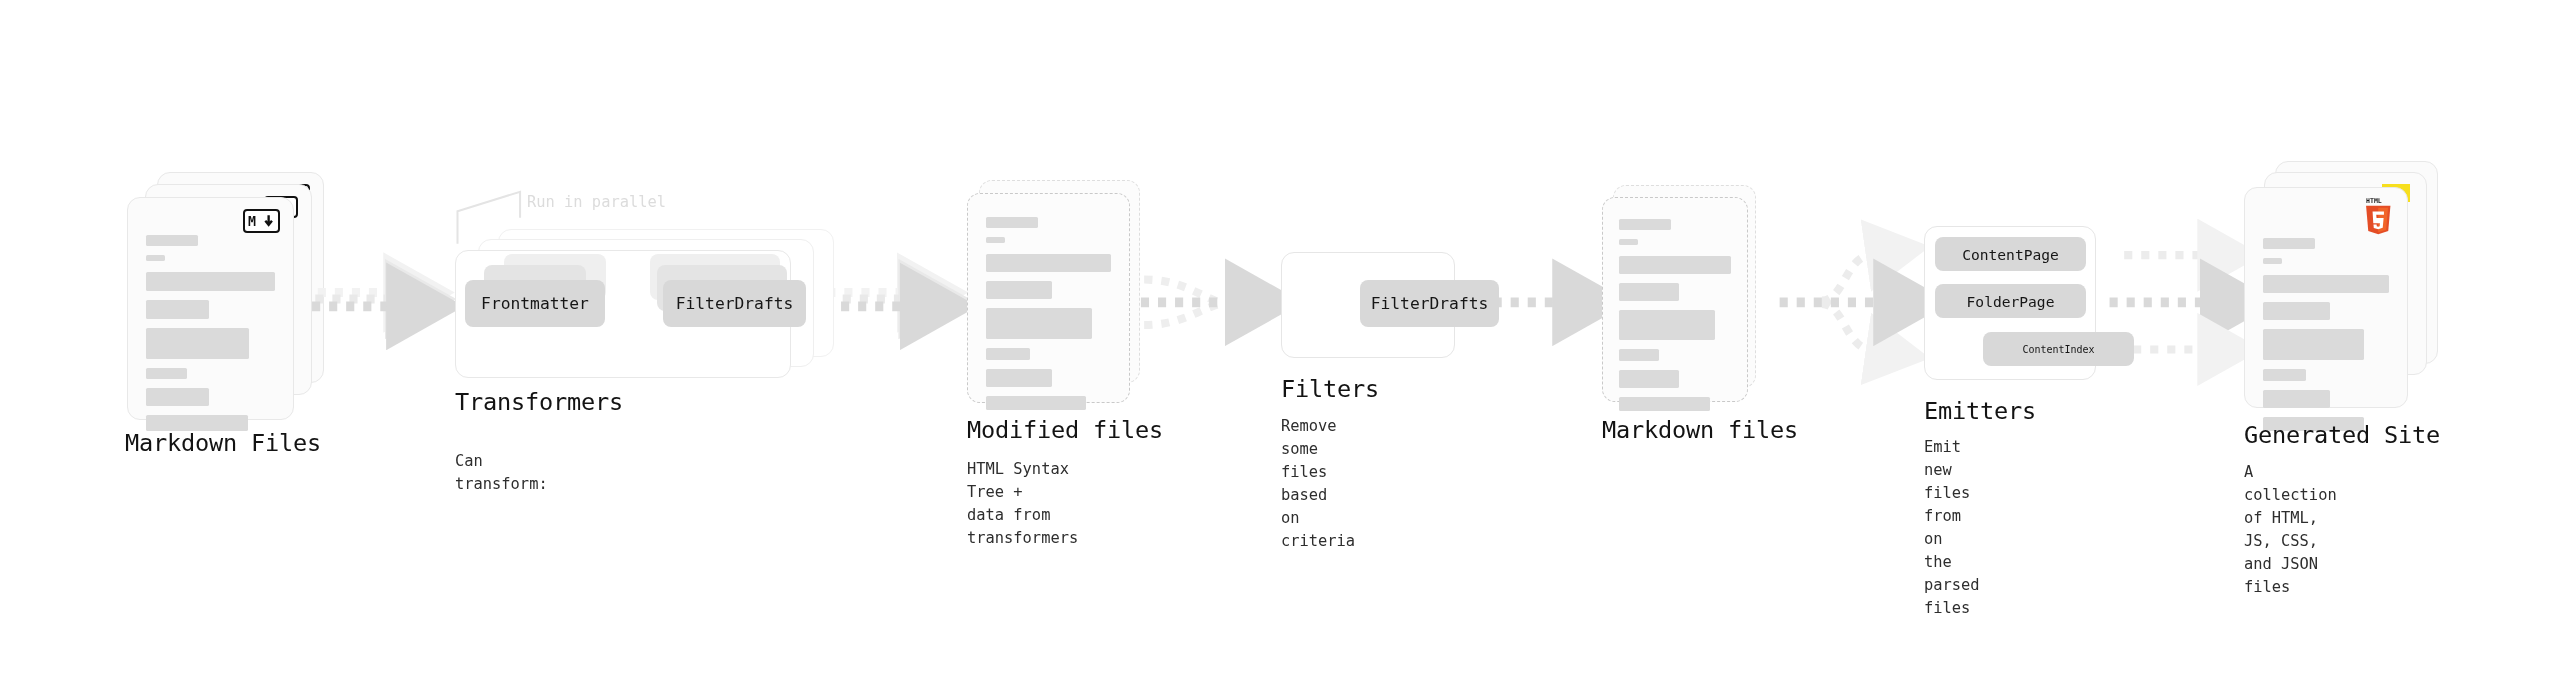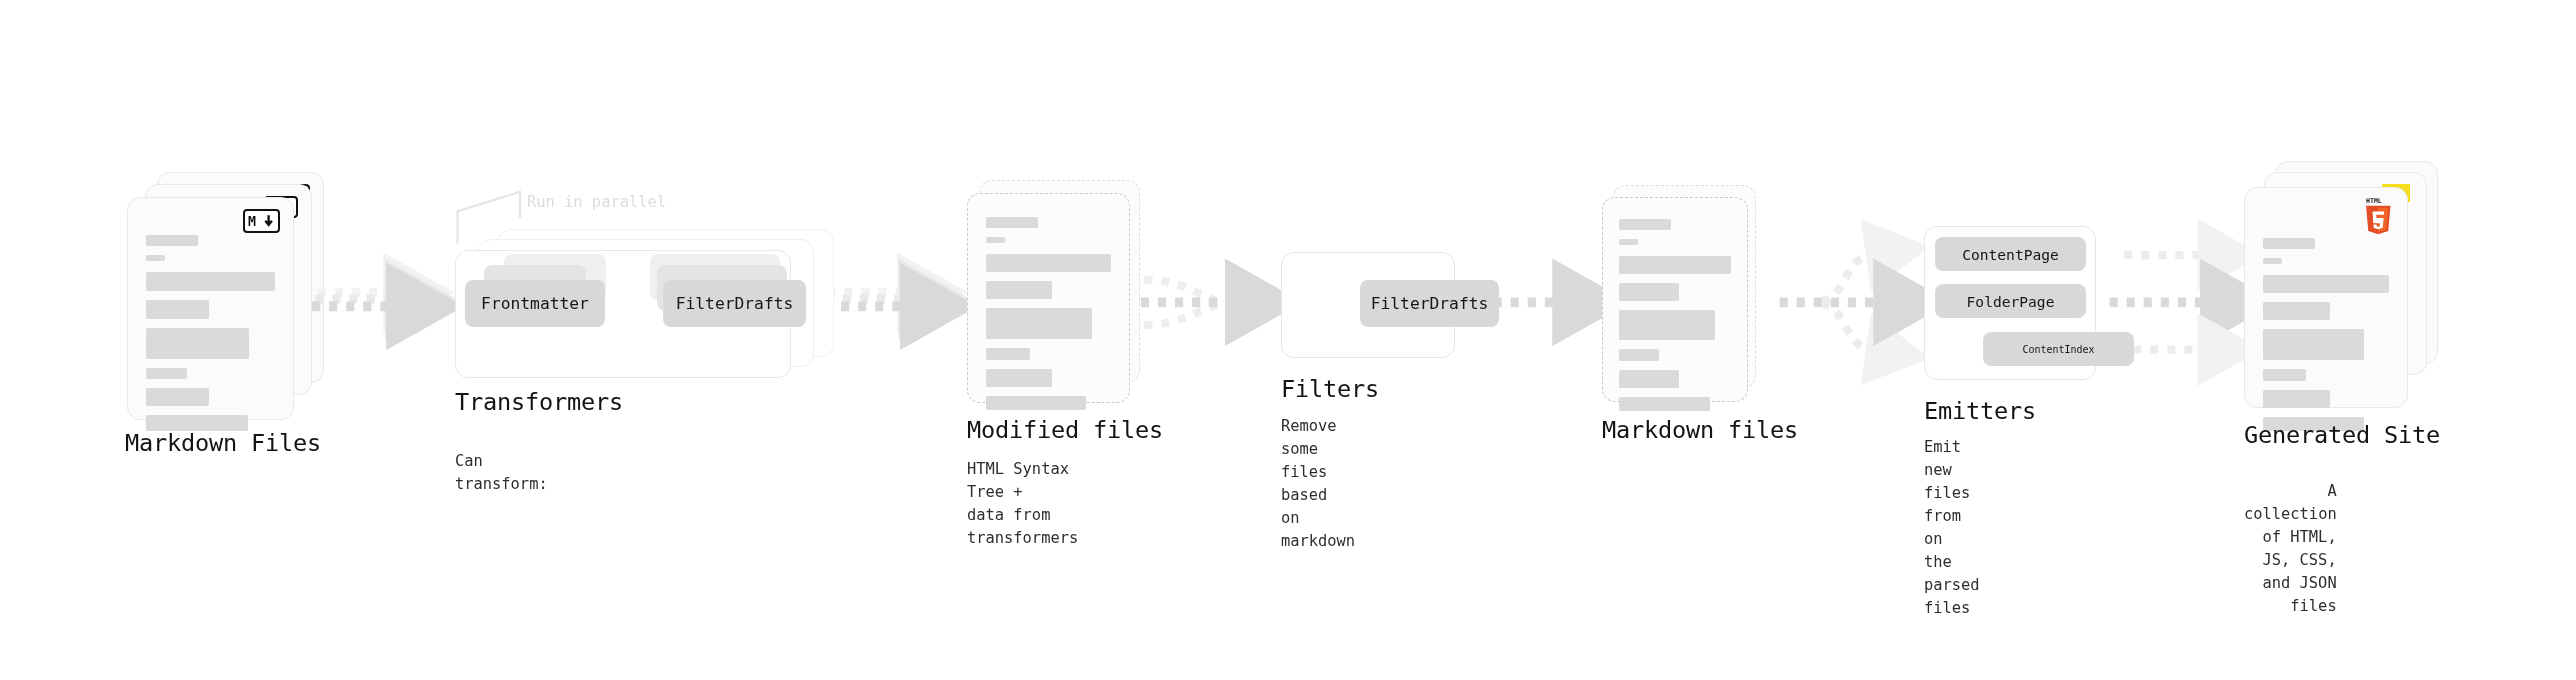--- a/index.html
+++ b/index.html
@@ -318,21 +318,21 @@
   </div>
 
   <div class="stage" style="left:0px; top:0px;">
     <div class="groupbox" style="left:1281px; top:252px; width:174px; height:106px;"></div>
     <div class="chip" style="left:1360px; top:280px; width:139px; height:47px;">
       <span>FilterDrafts</span>
     </div>
 
     <div class="stage-title" style="position:absolute; left:1281px; top:375px;">Filters</div>
     <div class="stage-desc" style="position:absolute; left:1281px; top:406px;">Remove some files based
-on markdown</div>
+on criteria</div>
   </div>
 
   <div class="stage" style="left:0px; top:0px;">
     <div class="doc ghost" style="left:1613px; top:185px; width:143px; height:203px; border-color:#dedede;"></div>
     <div class="doc ghost" style="left:1602px; top:197px; width:146px; height:205px;">
       <div class="doc-lines" style="top:21px; left:16.3px; right:16.3px;">
         <div class="doc-line" style="width:52px; height:11.4px;"></div>
         <div class="doc-line" style="width:18.7px; height:5.7px; margin-bottom:11.4px;"></div>
         <div class="doc-line" style="width:100%; height:18px;"></div>
         <div class="doc-line" style="width:54%;  height:18px;"></div>
@@ -395,18 +395,18 @@
         <div class="doc-line" style="width:100%; height:18px;"></div>
         <div class="doc-line" style="width:53%;  height:18px;"></div>
         <div class="doc-line" style="width:80%;  height:31px;"></div>
         <div class="doc-line" style="width:34%;  height:11.4px;"></div>
         <div class="doc-line" style="width:53%;  height:18px;"></div>
         <div class="doc-line" style="width:80%;  height:14.6px;"></div>
       </div>
     </div>
 
     <div class="stage-title" style="position:absolute; left:2244px; top:421px;">Generated Site</div>
-    <div class="stage-desc" style="position:absolute; left:2244px; top:471px;text-align:right;">A collection of HTML,
+    <div class="stage-desc" style="position:absolute; left:2244px; top:452px;">A collection of HTML,
 JS, CSS, and JSON files</div>
   </div>
 
 </div>
 
 
 </body></html>

